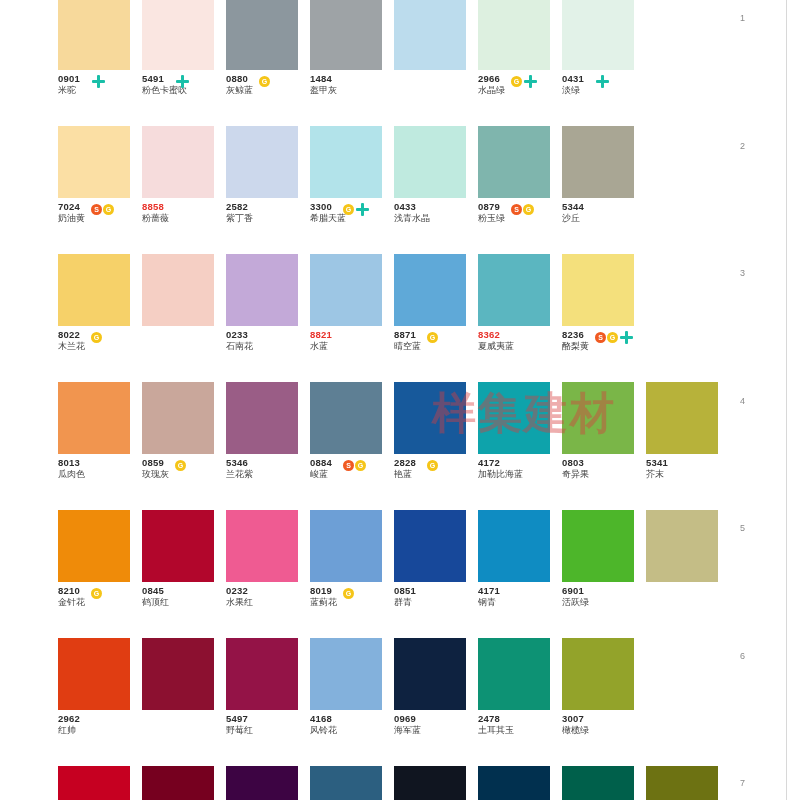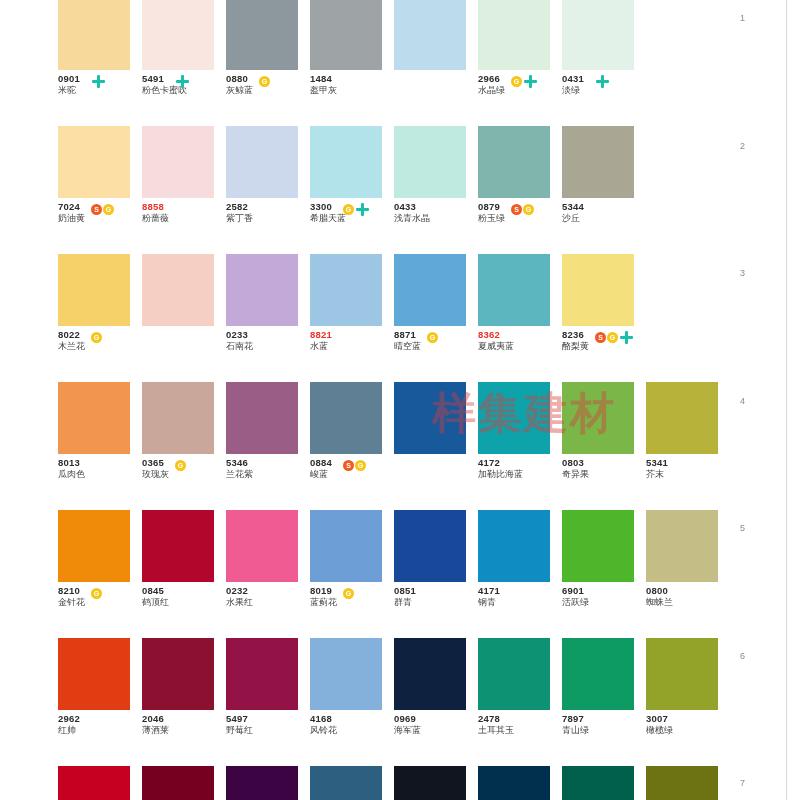--- a/index.html
+++ b/index.html
@@ -329,21 +329,21 @@
         <div class="cell">
           <span class="chip" style="background: rgb(241, 149, 79);"></span>
           <div class="meta">
             <span class="code">8013</span>
             <span class="name">瓜肉色</span>
           </div>
         </div>
         <div class="cell">
           <span class="chip" style="background: rgb(201, 167, 155);"></span>
           <div class="meta">
-            <span class="code">0365</span>
+            <span class="code">0859</span>
             <span class="name">玫瑰灰</span>
             <div class="badges">
               <span class="badge g">G</span>
             </div>
           </div>
         </div>
         <div class="cell">
           <span class="chip" style="background: rgb(154, 93, 134);"></span>
           <div class="meta">
             <span class="code">5346</span>
@@ -356,20 +356,27 @@
             <span class="code">0884</span>
             <span class="name">峻蓝</span>
             <div class="badges">
               <span class="badge s">S</span>
               <span class="badge g">G</span>
             </div>
           </div>
         </div>
         <div class="cell">
           <span class="chip" style="background: rgb(23, 89, 155);"></span>
+          <div class="meta">
+            <span class="code">2828</span>
+            <span class="name">艳蓝</span>
+            <div class="badges">
+              <span class="badge g">G</span>
+            </div>
+          </div>
         </div>
         <div class="cell">
           <span class="chip" style="background: rgb(14, 163, 171);"></span>
           <div class="meta">
             <span class="code">4172</span>
             <span class="name">加勒比海蓝</span>
           </div>
         </div>
         <div class="cell">
           <span class="chip" style="background: rgb(122, 182, 72);"></span>
@@ -437,40 +444,32 @@
         </div>
         <div class="cell">
           <span class="chip" style="background: rgb(77, 182, 42);"></span>
           <div class="meta">
             <span class="code">6901</span>
             <span class="name">活跃绿</span>
           </div>
         </div>
         <div class="cell">
           <span class="chip" style="background: rgb(196, 189, 134);"></span>
-          <div class="meta">
-            <span class="code">0800</span>
-            <span class="name">蜘蛛兰</span>
-          </div>
         </div>
       </div>
       <div class="swatch-row">
         <div class="cell">
           <span class="chip" style="background: rgb(224, 61, 18);"></span>
           <div class="meta">
             <span class="code">2962</span>
             <span class="name">红帅</span>
           </div>
         </div>
         <div class="cell">
           <span class="chip" style="background: rgb(140, 16, 48);"></span>
-          <div class="meta">
-            <span class="code">2046</span>
-            <span class="name">薄酒莱</span>
-          </div>
         </div>
         <div class="cell">
           <span class="chip" style="background: rgb(148, 19, 71);"></span>
           <div class="meta">
             <span class="code">5497</span>
             <span class="name">野莓红</span>
           </div>
         </div>
         <div class="cell">
           <span class="chip" style="background: rgb(131, 177, 220);"></span>
@@ -484,27 +483,20 @@
           <div class="meta">
             <span class="code">0969</span>
             <span class="name">海军蓝</span>
           </div>
         </div>
         <div class="cell">
           <span class="chip" style="background: rgb(13, 146, 116);"></span>
           <div class="meta">
             <span class="code">2478</span>
             <span class="name">土耳其玉</span>
-          </div>
-        </div>
-        <div class="cell">
-          <span class="chip" style="background: rgb(13, 155, 99);"></span>
-          <div class="meta">
-            <span class="code">7897</span>
-            <span class="name">青山绿</span>
           </div>
         </div>
         <div class="cell">
           <span class="chip" style="background: rgb(147, 163, 42);"></span>
           <div class="meta">
             <span class="code">3007</span>
             <span class="name">橄榄绿</span>
           </div>
         </div>
       </div>

